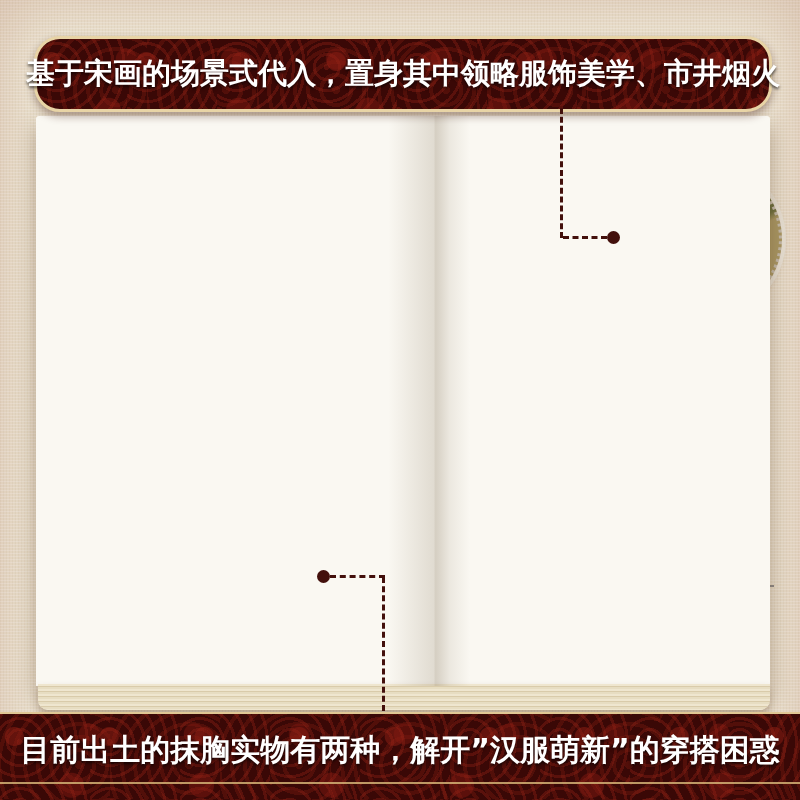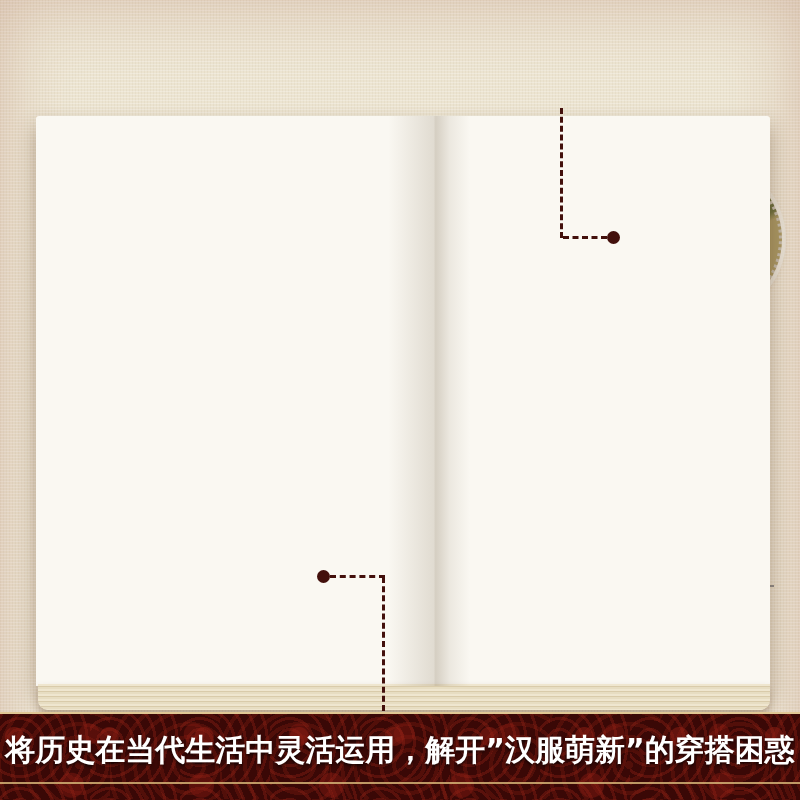--- a/index.html
+++ b/index.html
@@ -138,20 +138,23 @@
   
   .dash-v{position:absolute;border-left:3px dashed #43100c;width:0;z-index:6;}
   .dash-h{position:absolute;border-top:3px dashed #43100c;height:0;z-index:6;}
   .dot{position:absolute;width:13px;height:13px;border-radius:50%;background:#43100c;z-index:6;}
 </style>
 </head>
 <body>
 
 <div class="stage">
 
+  <div class="top-banner red-pattern">
+    <div class="txt">基于宋画的场景式代入，置身其中领略服饰美学、市井烟火</div>
+  </div>
 
   <div class="book">
     <div class="pages"></div>
     <div class="edge"></div>
     <div class="page-shade-l"></div>
     <div class="page-shade-r"></div>
   </div>
 
   <div class="pg-header" style="left:48px;top:144px;">
     <span class="pg-num">044</span>
@@ -266,17 +269,17 @@
 
   <div class="dash-v" style="left:560px;top:108px;height:130px;"></div>
   <div class="dash-h" style="left:563px;top:236px;width:44px;"></div>
   <div class="dot" style="left:607px;top:231px;"></div>
 
   <div class="dot" style="left:317px;top:570px;"></div>
   <div class="dash-h" style="left:330px;top:575px;width:55px;"></div>
   <div class="dash-v" style="left:382px;top:577px;height:134px;"></div>
 
   <div class="bottom-band red-pattern">
-    <div class="txt">将历史在当代生活中灵活运用，解开”汉服萌新”的穿搭困惑</div>
+    <div class="txt">目前出土的抹胸实物有两种，解开”汉服萌新”的穿搭困惑</div>
     <div class="gold-line"></div>
   </div>
 
 </div>
 
 </body></html>

